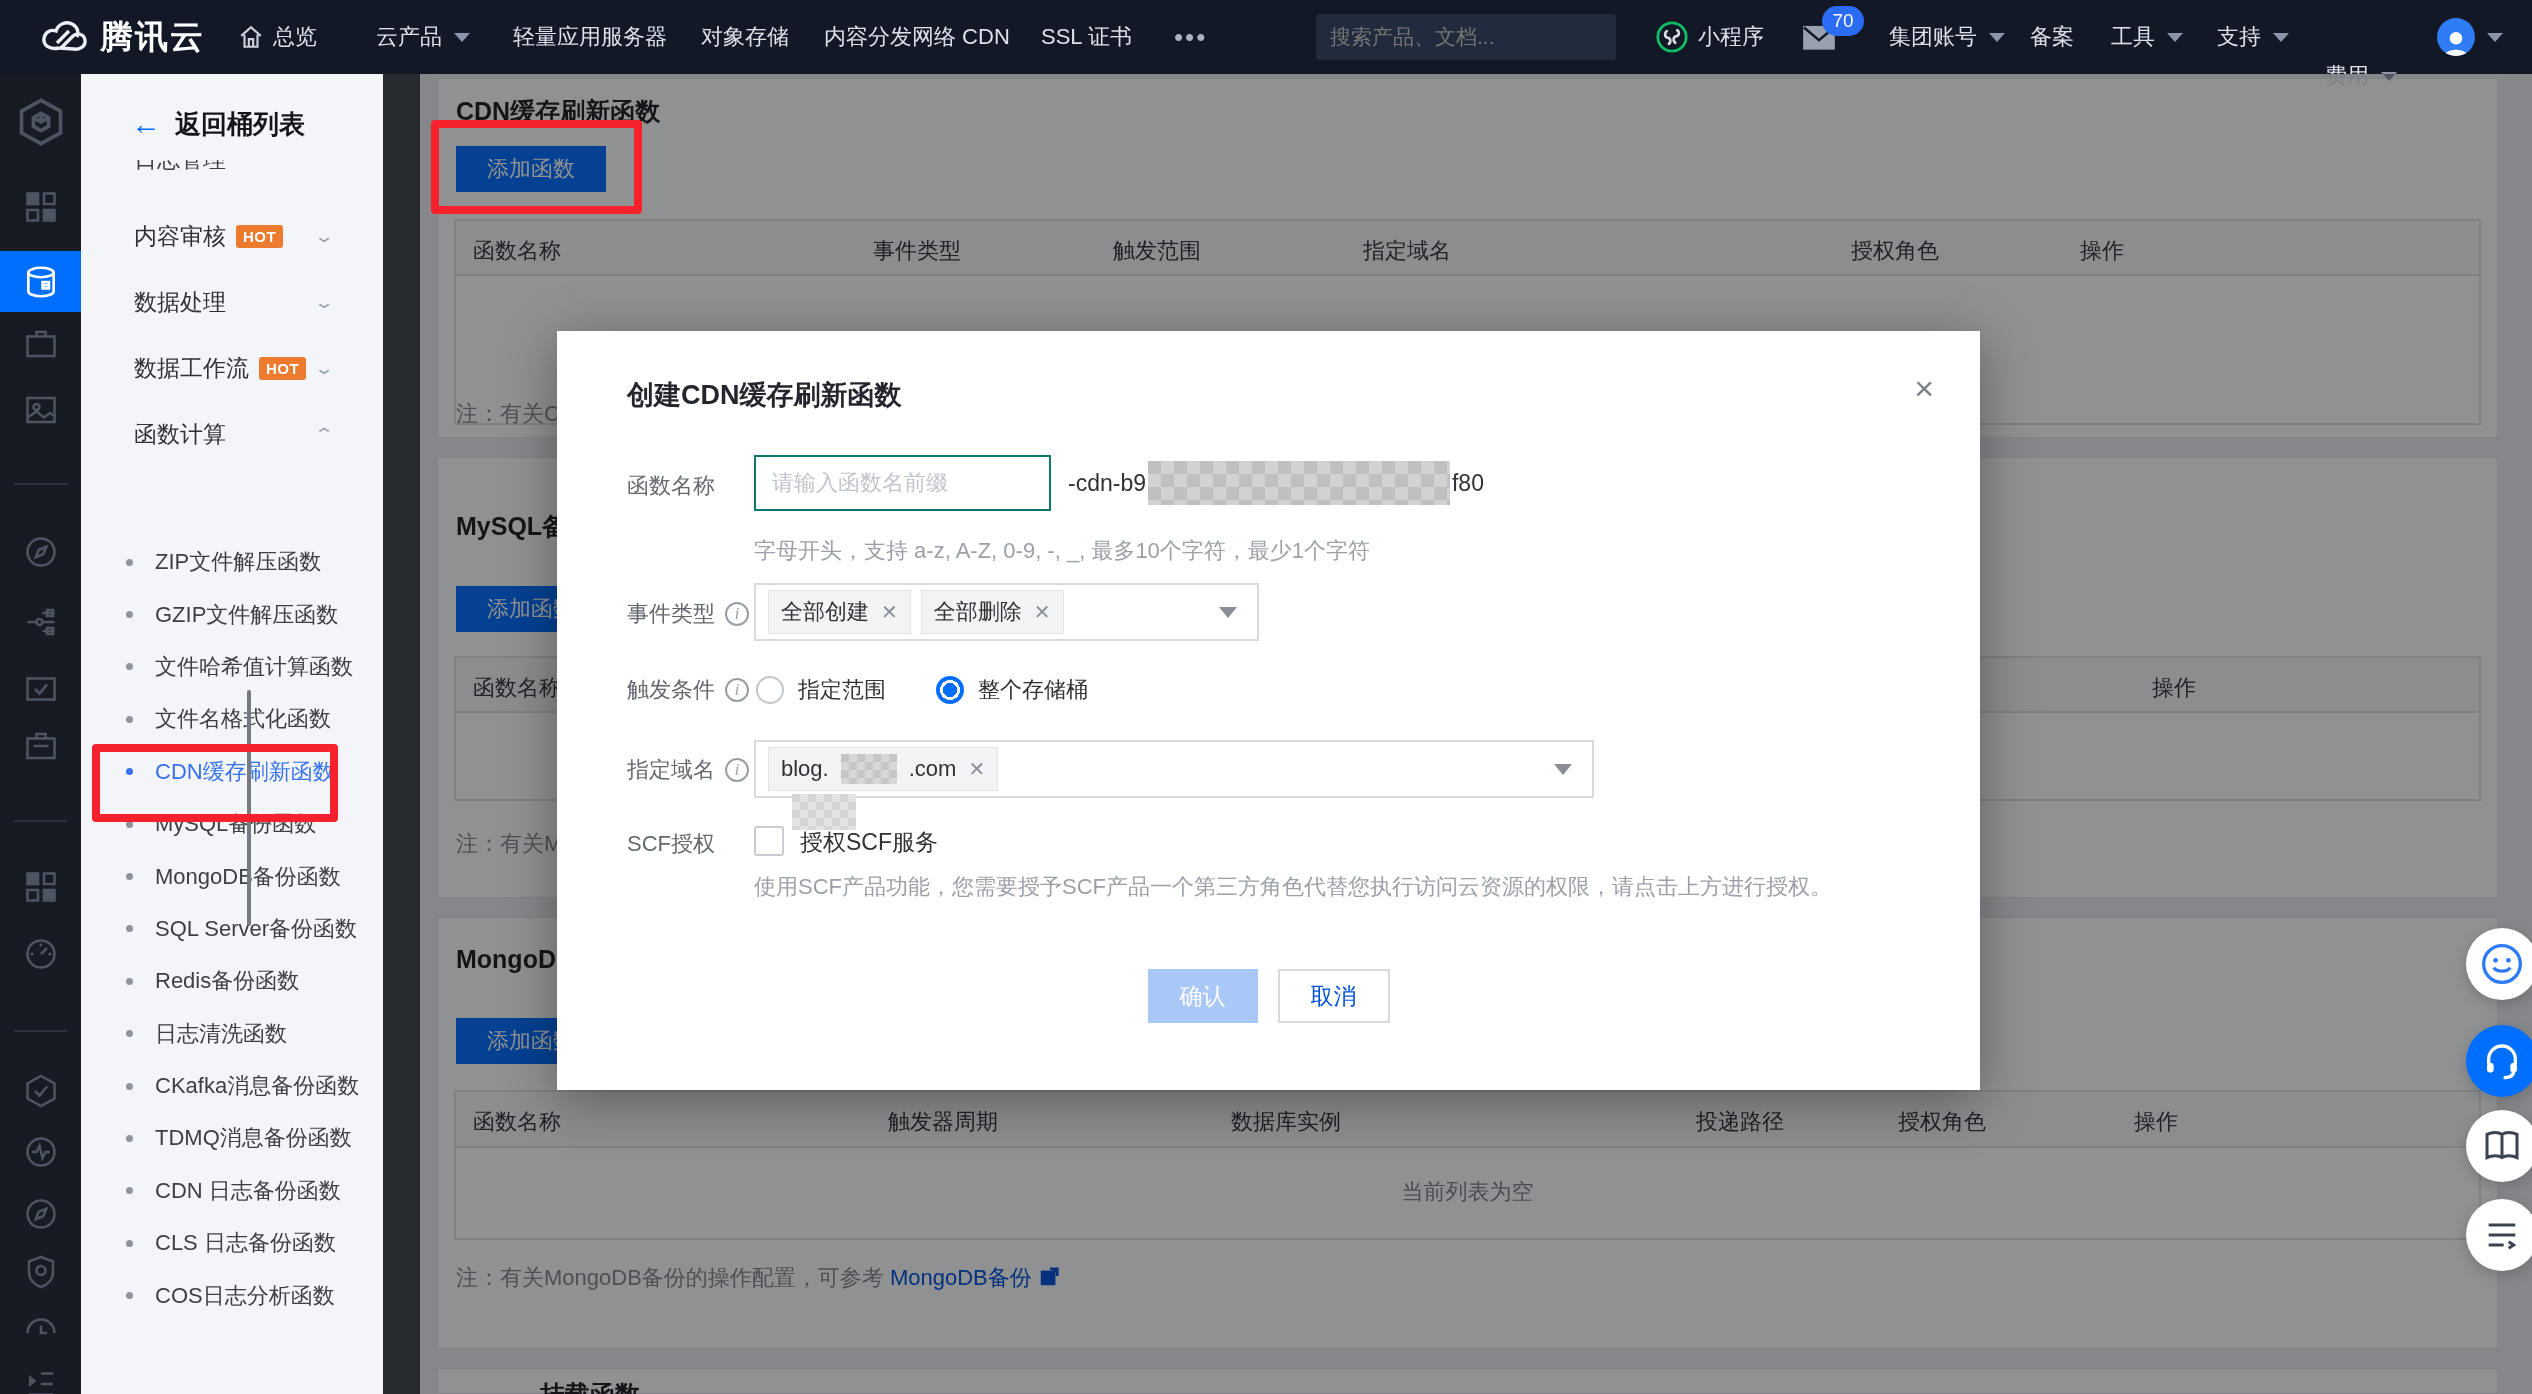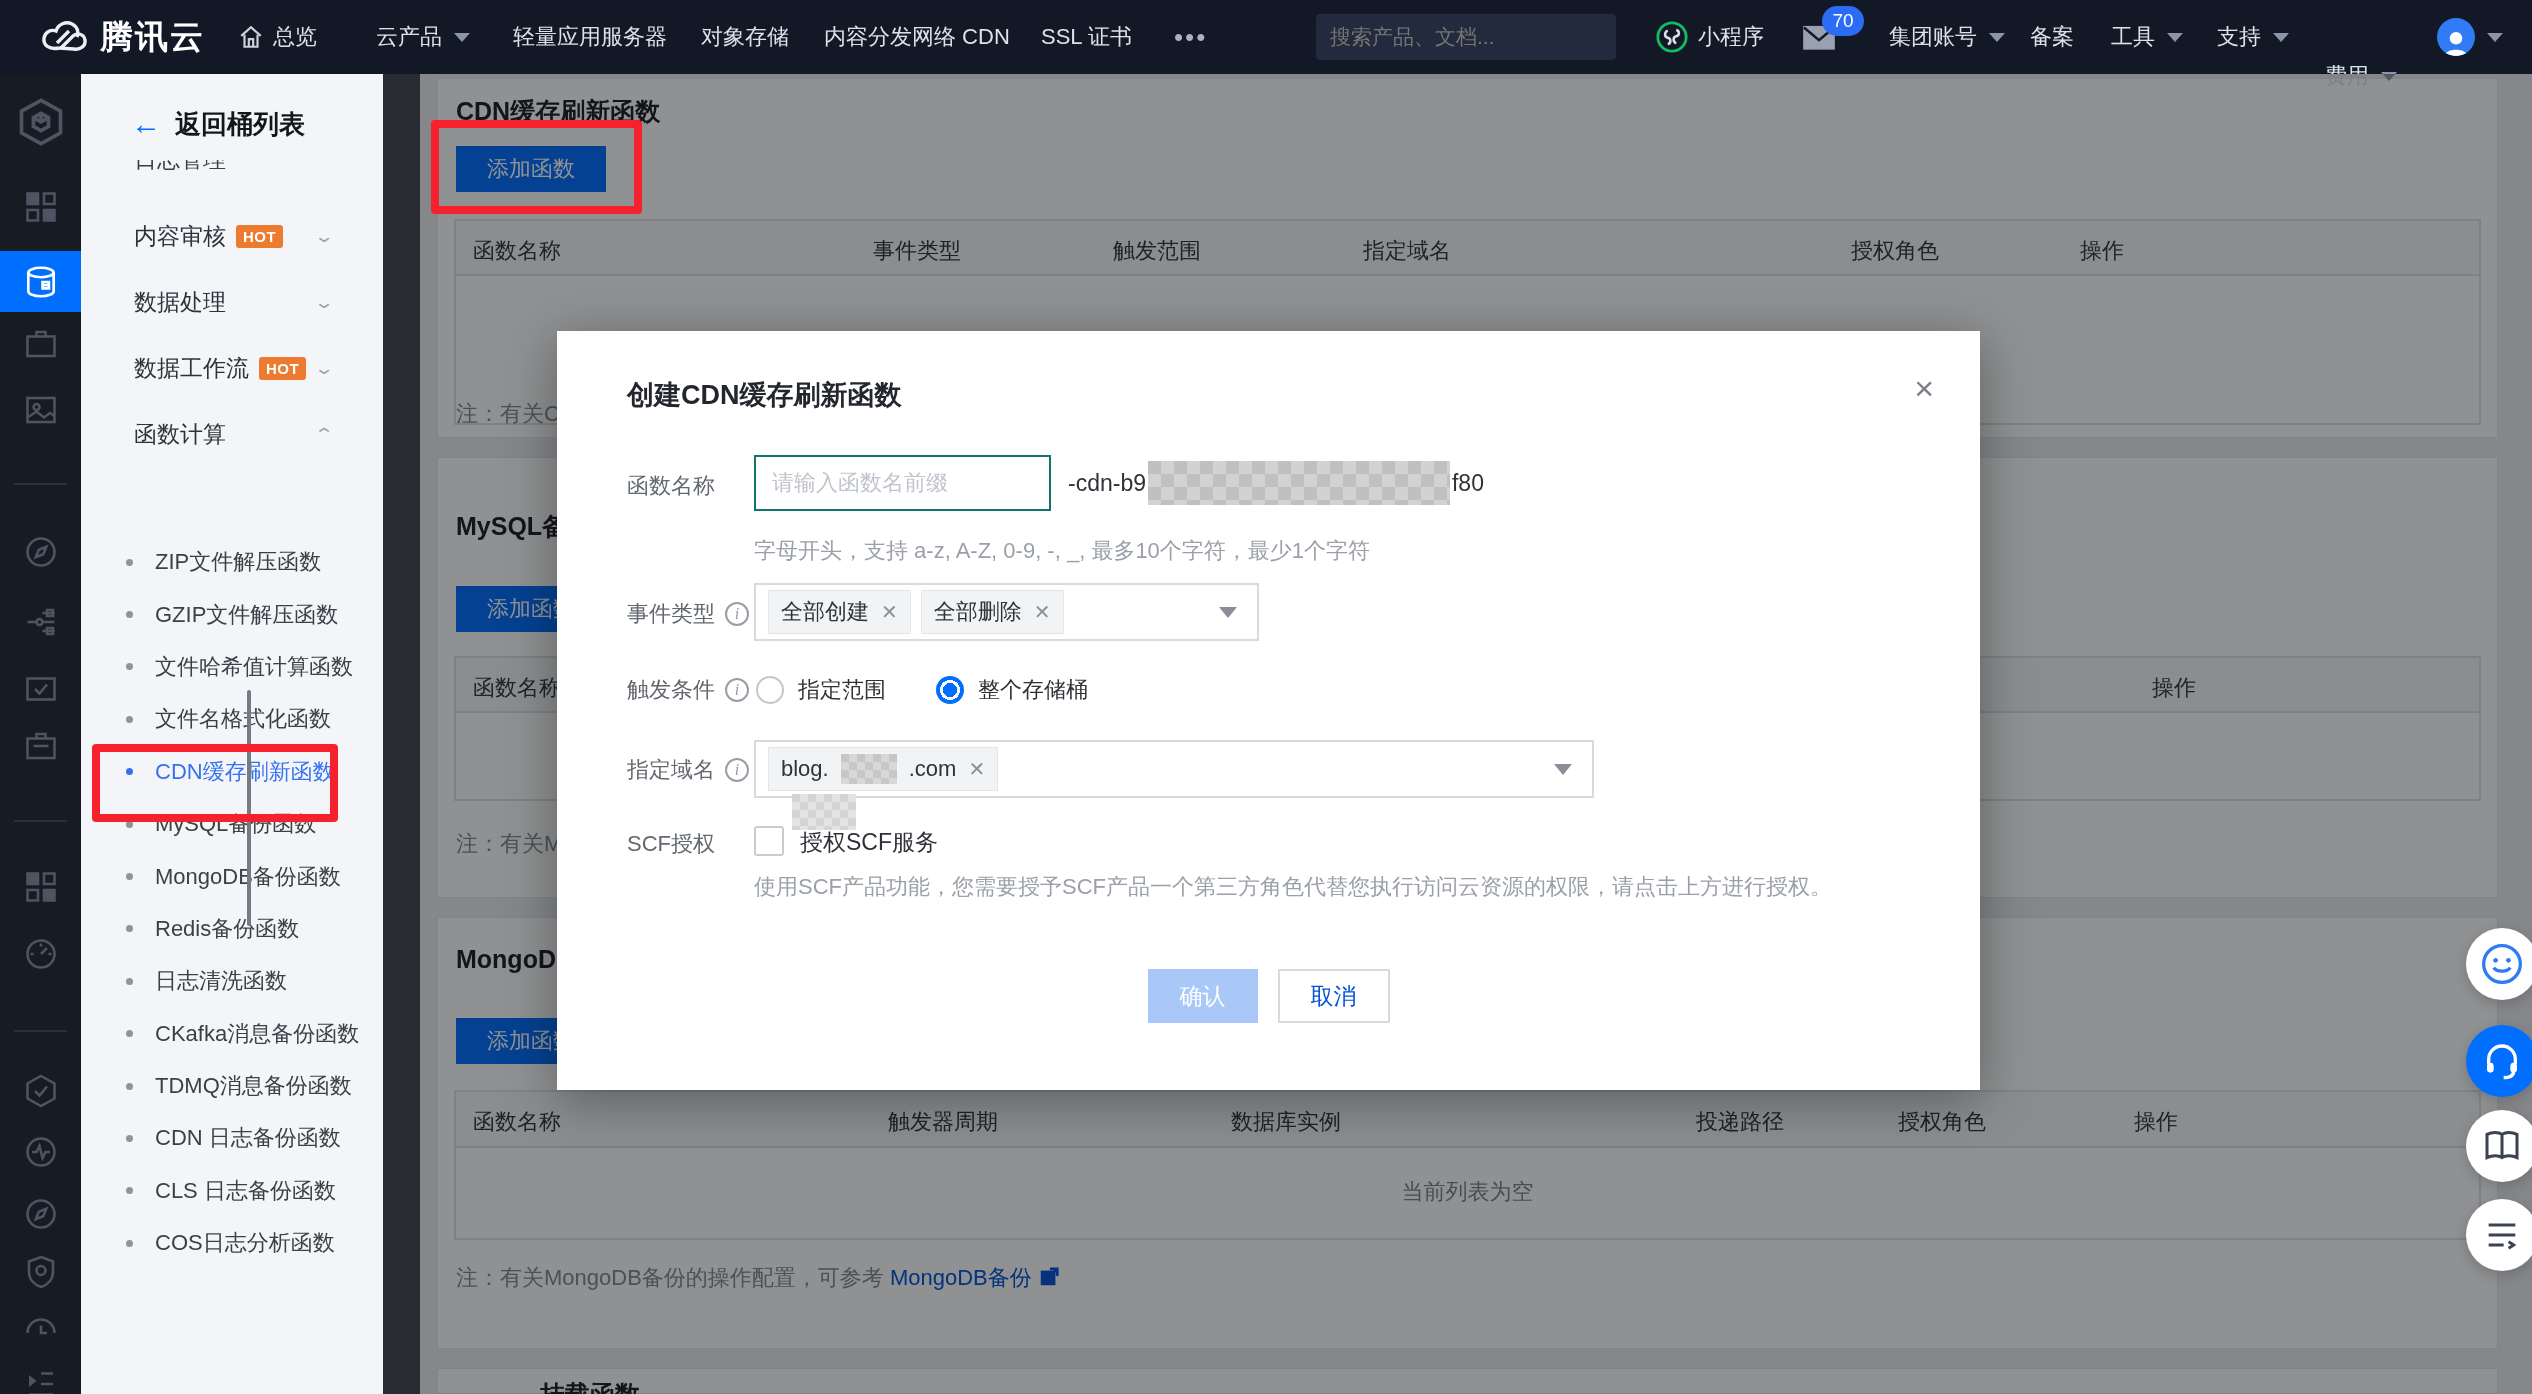--- a/index.html
+++ b/index.html
@@ -371,20 +371,24 @@
     <div class="sub-row">
         <span class="dot"></span>
         <span>MySQL备份函数</span>
       </div>
     <div class="sub-row">
         <span class="dot"></span>
         <span>MongoDB备份函数</span>
       </div>
     <div class="sub-row">
         <span class="dot"></span>
+        <span>SQL Server备份函数</span>
+      </div>
+    <div class="sub-row">
+        <span class="dot"></span>
         <span>Redis备份函数</span>
       </div>
     <div class="sub-row">
         <span class="dot"></span>
         <span>日志清洗函数</span>
       </div>
     <div class="sub-row">
         <span class="dot"></span>
         <span>CKafka消息备份函数</span>
       </div>

